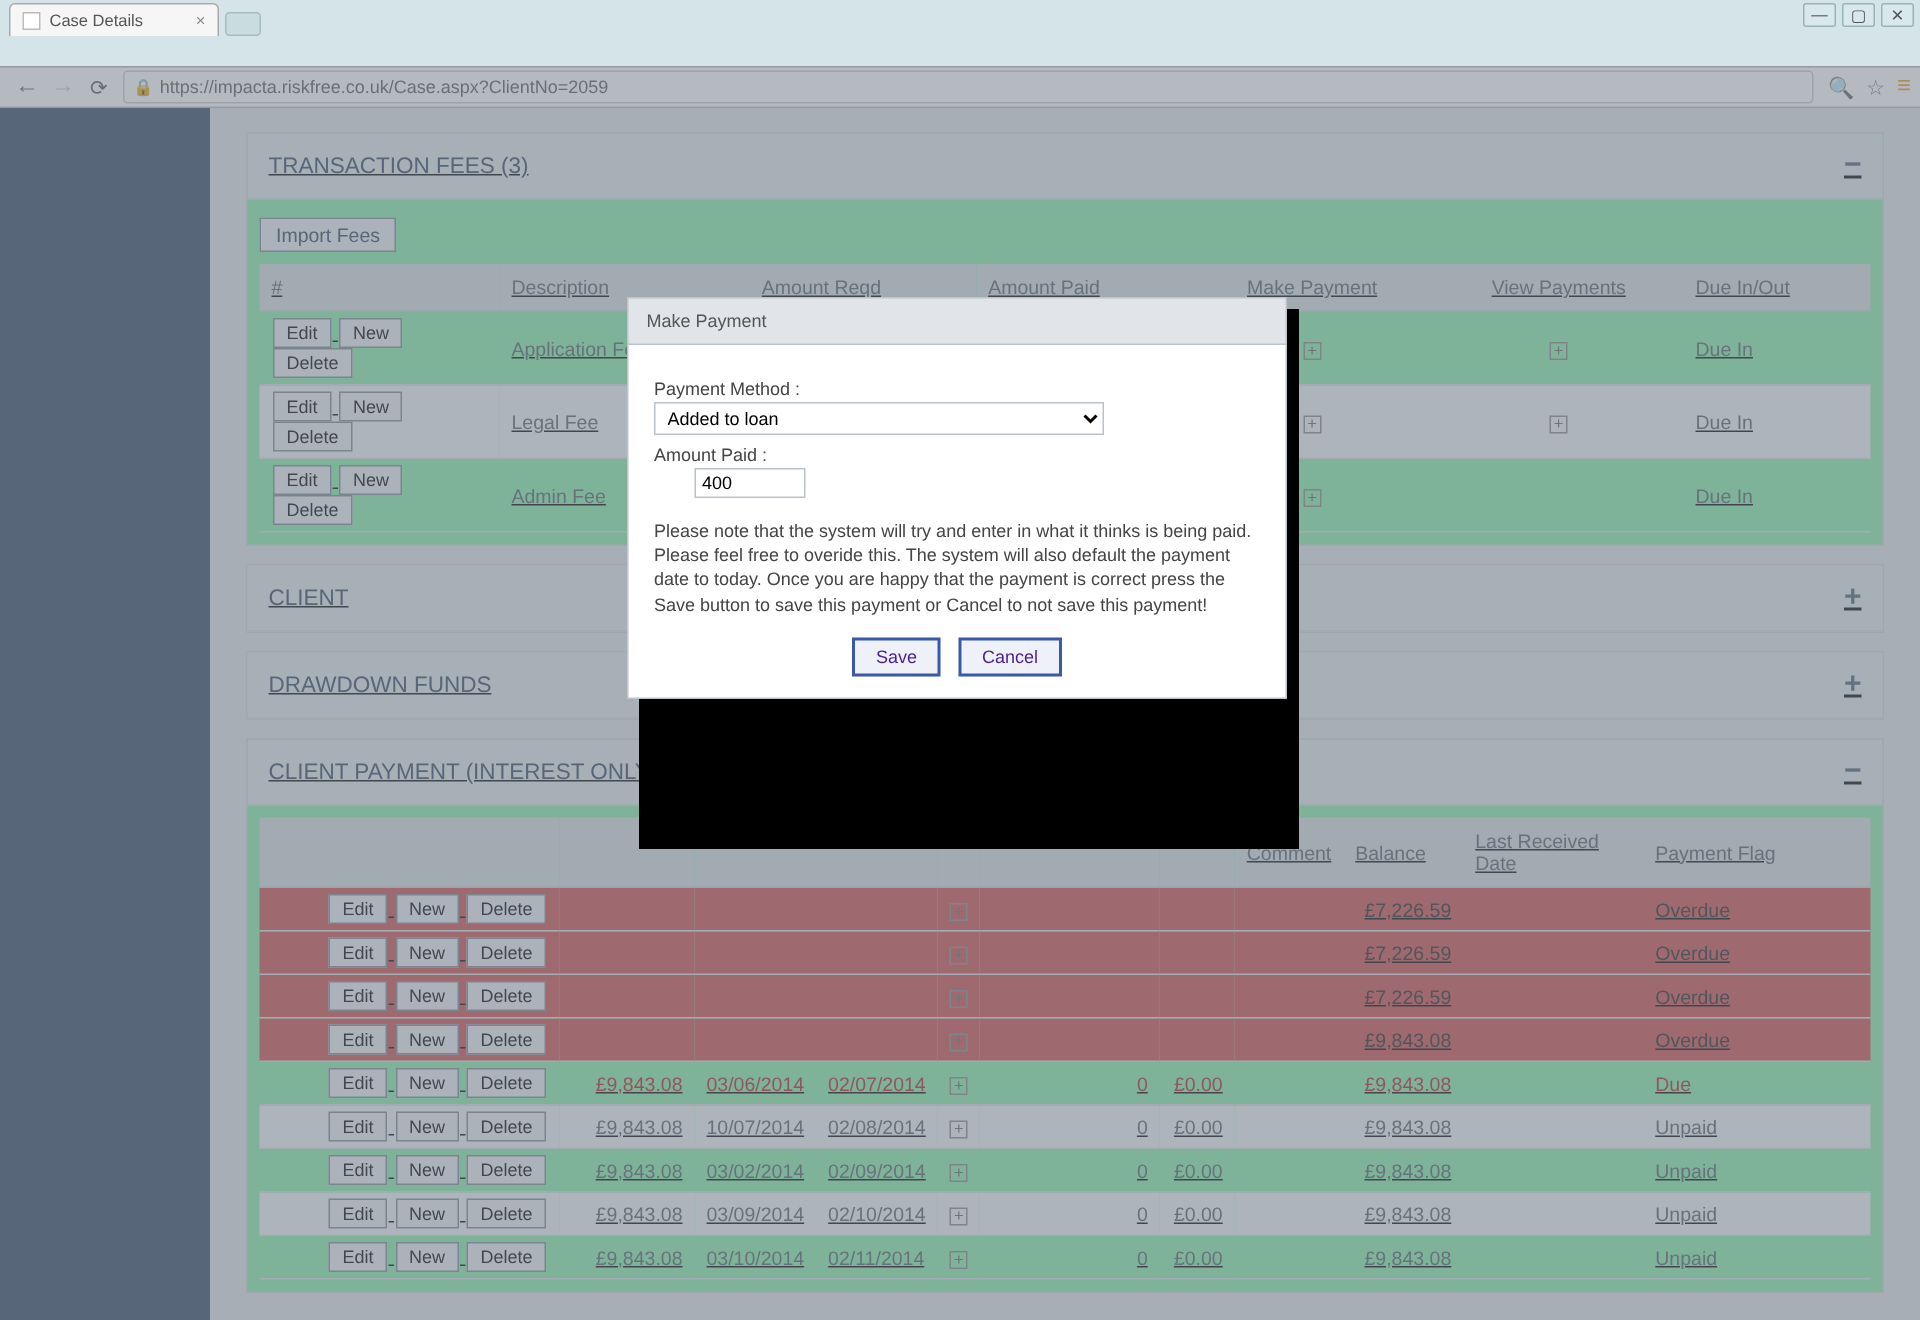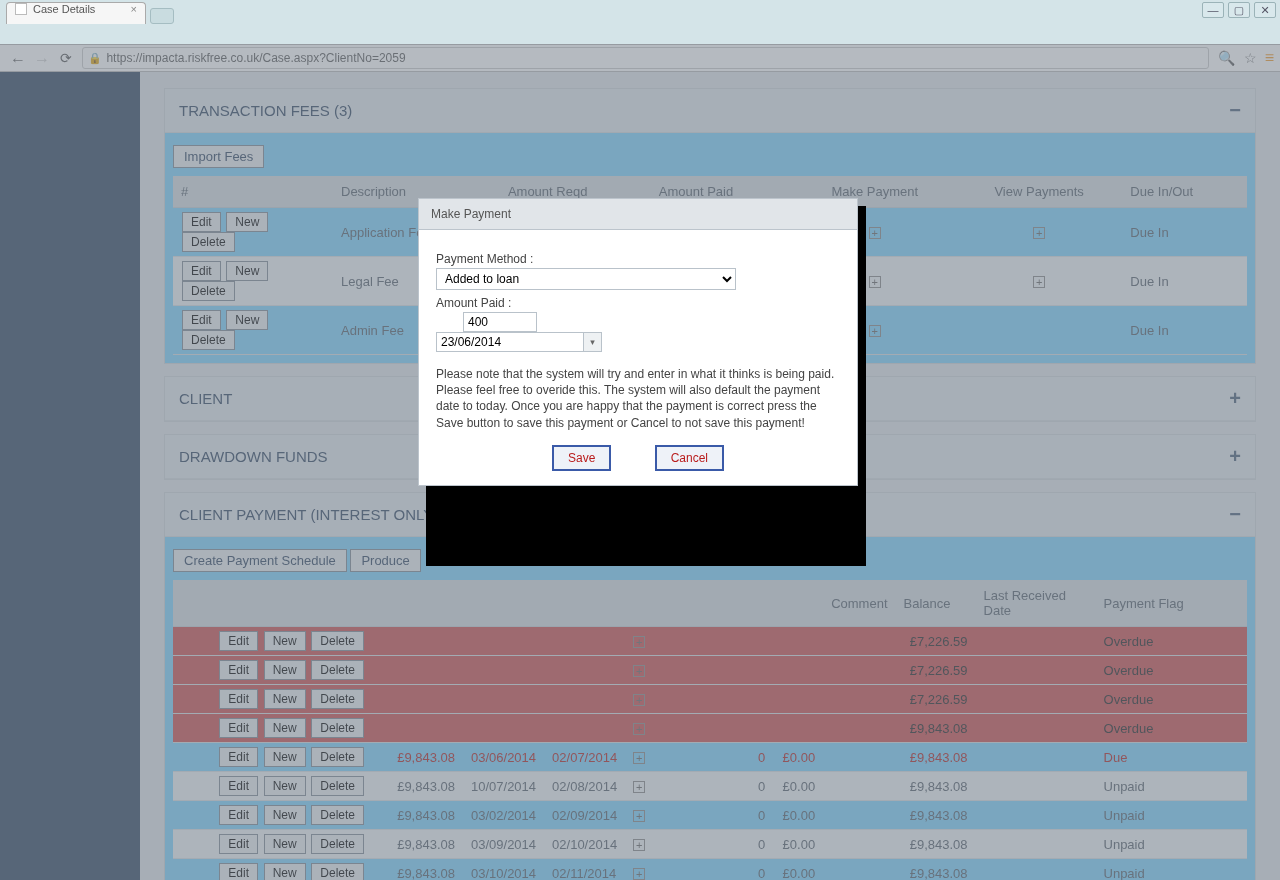--- a/index.html
+++ b/index.html
@@ -23,20 +23,21 @@
     padding-left: 6px;
   }
   .tab {
     background: #f6f6f6;
     border: 1px solid #aaa;
     border-bottom: none;
     border-radius: 4px 4px 0 0;
     height: 22px;
     min-width: 140px;
     display: flex;
+    align-items: center;
     padding: 0 8px;
     font-size: 11px;
     color: #555;
     margin-right: 4px;
   }
   .tab .page-icon { width: 12px; height: 12px; margin-right: 6px; border:1px solid #bbb; background:#fff; }
   .tab .close { margin-left: auto; color:#888; cursor:pointer;}
   .newtab-stub {
     width: 24px; height: 16px;
     background: #c9dce0; border-radius: 3px;
@@ -93,23 +94,24 @@
     background: #2f4561;
   }
   .page-content {
     flex: 1;
     background: #e0e5e8;
     overflow: auto;
     padding: 16px 24px;
   }
 
   .panel {
-    background: #7dd3fc;
+    background: #86efac;
     border: 1px solid #cfd5d9;
     margin-bottom: 12px;
+    text-decoration: underline;
   }
   .panel-header {
     background: #e1e7eb;
     padding: 10px 14px;
     color: #2f4561;
     font-size: 15px;
     display: flex;
     align-items: center;
     border-bottom: 1px solid #d3d9dd;
   }
@@ -224,22 +226,22 @@
   }
   .modal .note { margin-top: 14px; color:#444; line-height:1.35;}
   .modal-footer {
     text-align:center;
     margin-top: 14px;
   }
   .modal-footer button {
     border: 2px solid #3a5aa8;
     background: #eef2f8;
     padding: 4px 14px;
-    margin: 0 20px;
-    color: #b91c1c;
+    margin: 0 4px;
+    color: #4c1d95;
     font-size: 12px;
     cursor:pointer;
   }
   .page-wrapper-dim {
     filter: none;
   }
 </style>
 </head>
 <body>
 
@@ -356,24 +358,20 @@
         <span class="toggle">+</span>
       </div>
     </div>
 
     <div class="panel">
       <div class="panel-header">
         <span>CLIENT PAYMENT (INTEREST ONLY)</span>
         <span class="toggle">−</span>
       </div>
       <div class="panel-body">
-        <div class="btn-row">
-          <button class="btn-small">Create Payment Schedule</button>
-          <button class="btn-small">Produce</button>
-        </div>
         <table class="grid">
           <thead>
             <tr>
               <th style="width:200px"></th>
               <th style="width:90px" class="right"></th>
               <th style="width:78px"></th>
               <th style="width:78px"></th>
               <th style="width:24px"></th>
               <th style="width:120px" class="right"></th>
               <th style="width:50px" class="right"></th>
@@ -554,24 +552,20 @@
   <div class="modal-header">Make Payment</div>
   <div class="modal-body">
     <label>Payment Method :</label>
     <select>
       <option>Added to loan</option>
     </select>
 
     <label>Amount Paid :</label>
     <input type="text" class="amount-in" value="400" style="">
 
-    <div class="date-wrap">
-      <input type="text" class="date-in" value="23/06/2014" style="">
-      <div class="date-dd">▾</div>
-    </div>
 
     <div class="note">Please note that the system will try and enter in what it thinks is being paid. Please feel free to overide this. The system will also default the payment date to today. Once you are happy that the payment is correct press the Save button to save this payment or Cancel to not save this payment!</div>
 
     <div class="modal-footer">
       <button>Save</button>
       <button>Cancel</button>
     </div>
   </div>
 </div>
 

